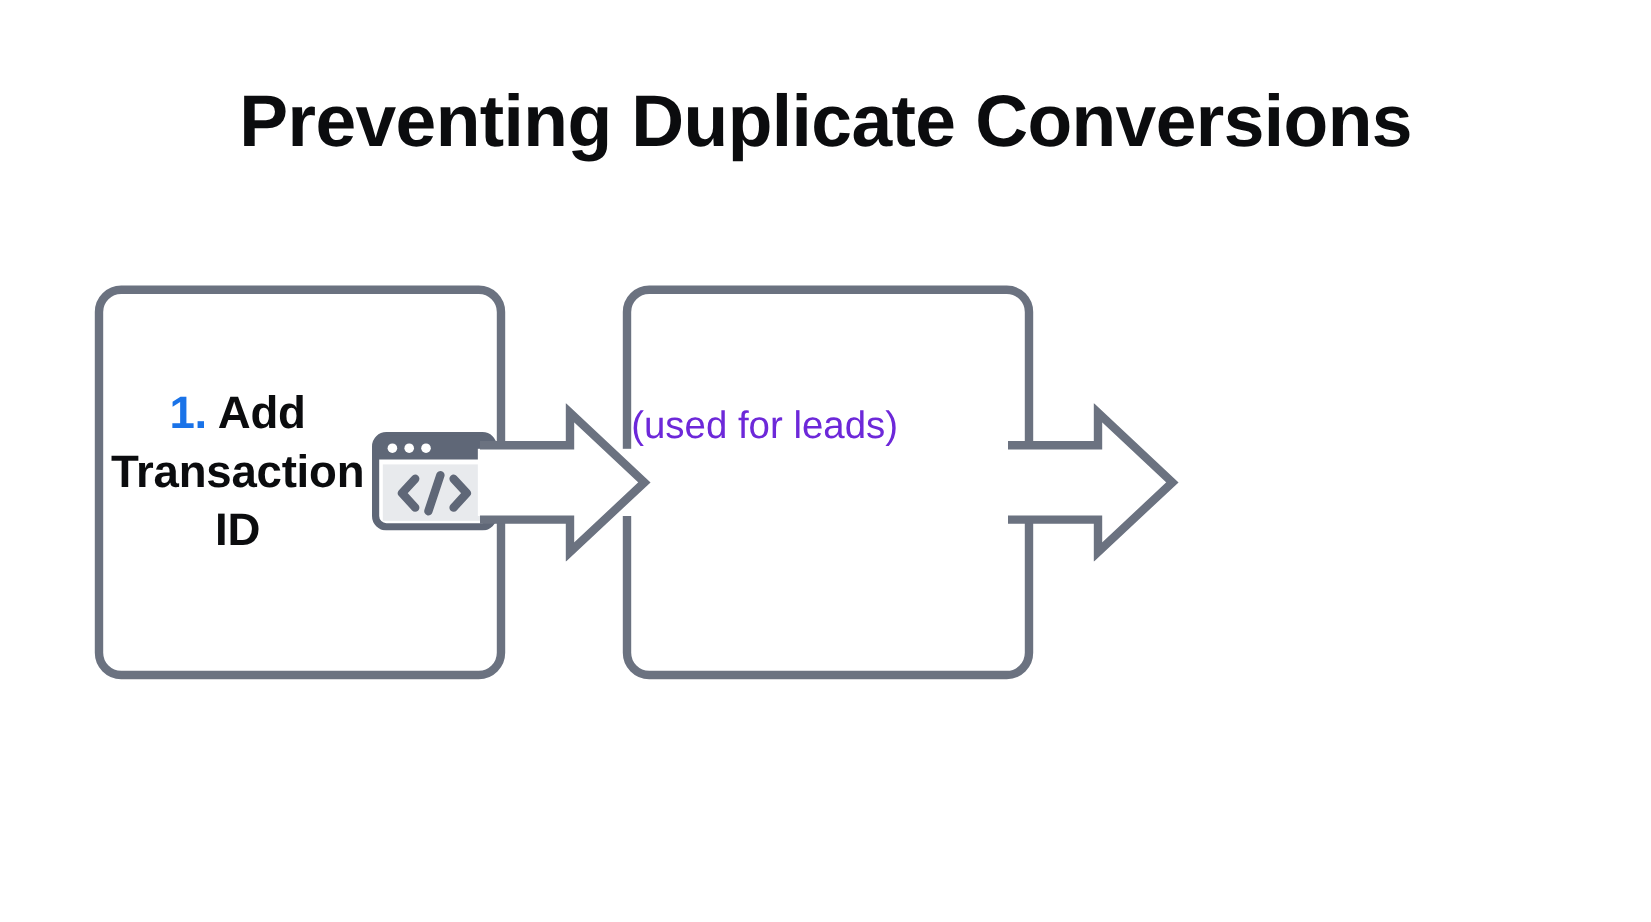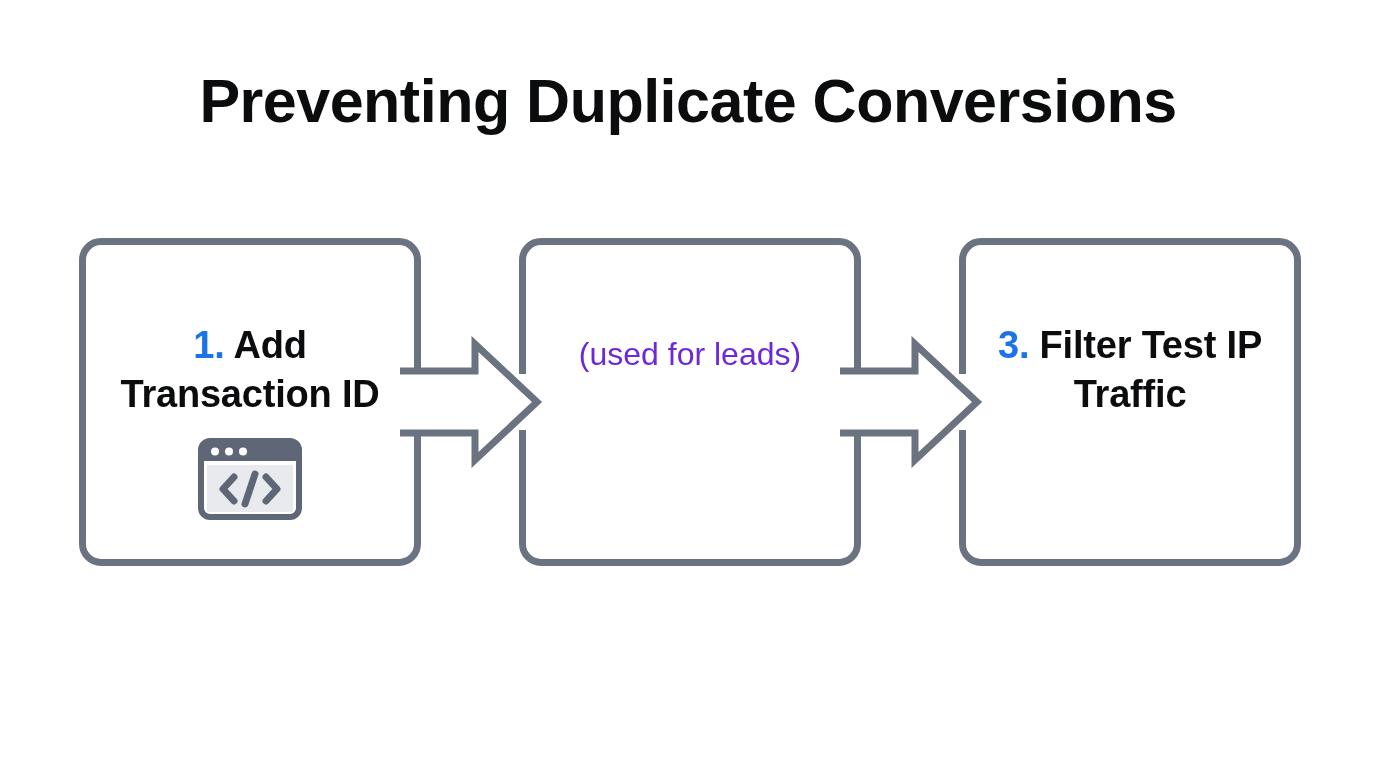--- a/index.html
+++ b/index.html
@@ -46,21 +46,20 @@
   }
   .box-1 { left: 79px;  top: 238px; width: 342px; height: 328px; }
   .box-2 { left: 519px; top: 238px; width: 342px; height: 328px; }
   .box-3 { left: 959px; top: 238px; width: 342px; height: 328px; }
 
   .box-inner {
     position: absolute;
     left: 0;
     right: 0;
     display: flex;
-    flex-direction: column;
     align-items: center;
   }
   .box-1 .box-inner { top: 76px; }
   .box-2 .box-inner { top: 76px; }
   .box-3 .box-inner { top: 76px; }
 
   .step-heading {
     font-size: 38px;
     font-weight: 800;
     color: #0b0c0e;
@@ -149,22 +148,14 @@
   </div>
 
   <div class="arrow arrow-2">
     <svg width="146" height="132" viewBox="0 0 146 132" xmlns="http://www.w3.org/2000/svg">
       <rect x="0" y="38" width="34" height="56" fill="#ffffff"></rect>
       <rect x="112" y="38" width="34" height="56" fill="#ffffff"></rect>
       <polyline points="2,35 77,35 77,8 139,66 77,124 77,97 2,97" fill="#ffffff" stroke="#6b7280" stroke-width="7" stroke-linejoin="miter" stroke-linecap="butt"></polyline>
     </svg>
   </div>
 
-  <div class="box box-3">
-    <div class="box-inner">
-      <div class="step-heading">
-        <span class="step-num">3.</span>
-        <span>Filter Test IP Traffic</span>
-      </div>
-    </div>
-  </div>
 
 </div>
 
 </body></html>

